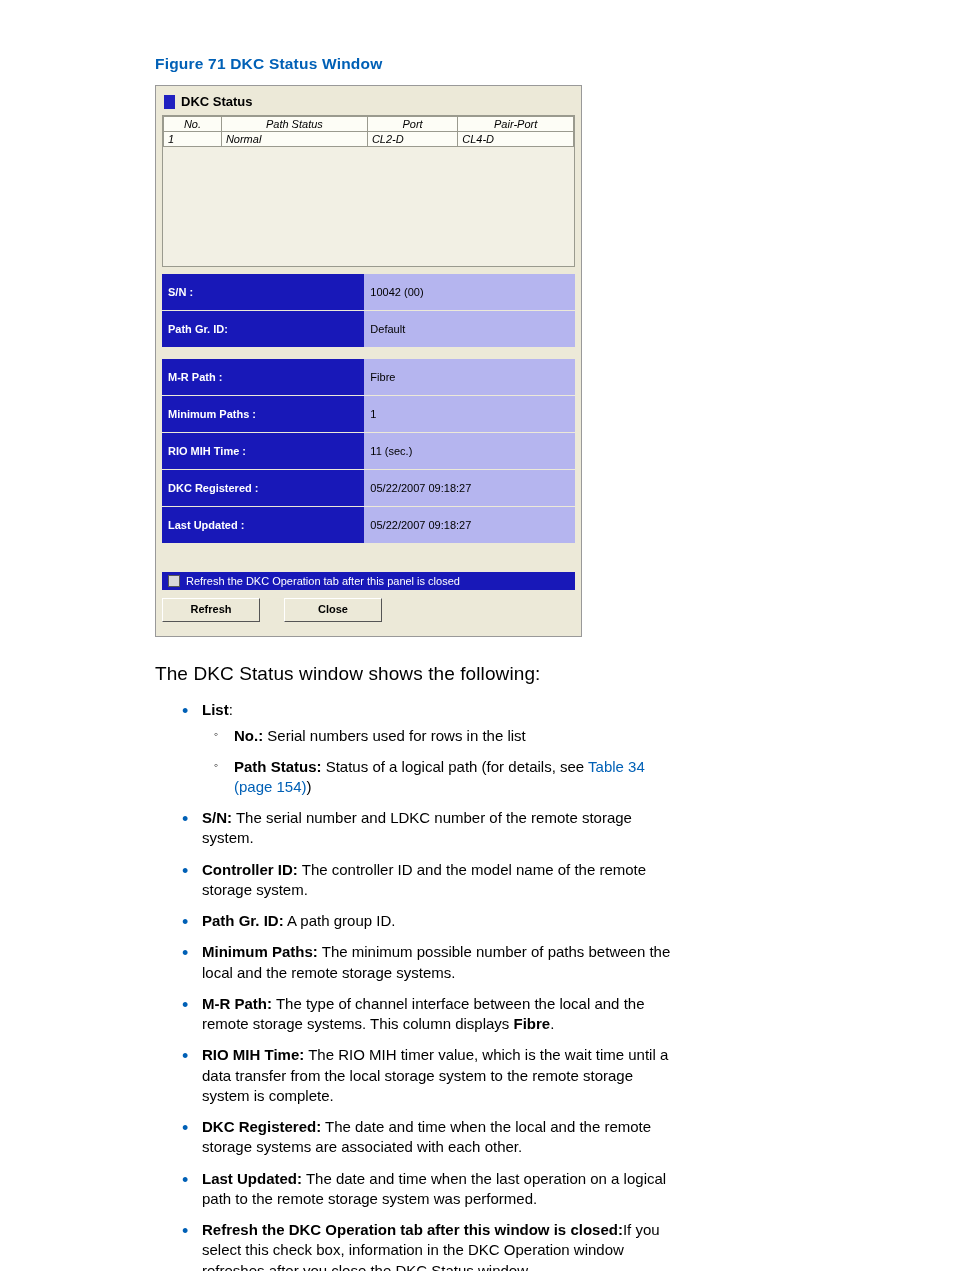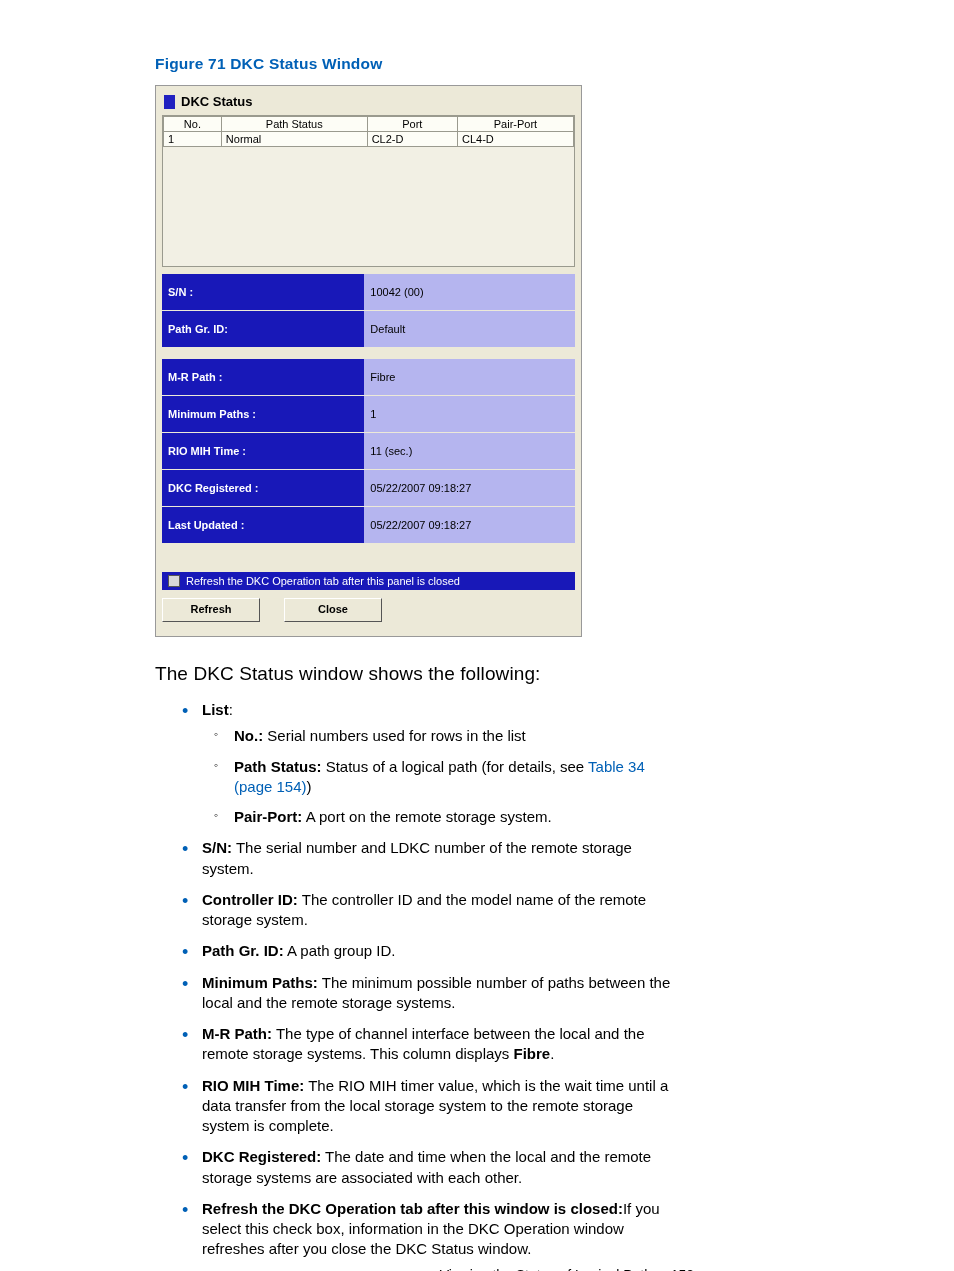--- a/index.html
+++ b/index.html
@@ -51,20 +51,21 @@
   .path-table {
     border-collapse: collapse;
     width: 100%;
     font-size: 11px;
   }
   .path-table th, .path-table td {
     border: 1px solid #9a9a8e;
     background: #fdfdf6;
     padding: 1px 4px;
     font-weight: normal;
+    font-style: italic;
   }
   .path-table-wrap {
     border: 1px solid #9a9a8e;
     background: #f2f0e4;
     height: 150px;
     overflow: hidden;
   }
   .path-table-wrap table { border: none; }
   .path-filler { height: 110px; }
 
@@ -269,30 +270,30 @@
   </div>
 
   <p class="para">The DKC Status window shows the following:</p>
 
   <ul class="outer">
     <li>
       <span class="b">List</span><span>:</span>
       <ul class="inner">
         <li><span class="b">No.:</span><span> Serial numbers used for rows in the list</span></li>
         <li><span class="b">Path Status:</span><span> Status of a logical path (for details, see </span><span class="lnk">Table 34 (page 154)</span><span>)</span></li>
-        <li><span class="b">Pair-Port:</span><span> A port on the remote storage system.</span></li>
       </ul>
     </li>
     <li><span class="b">S/N:</span><span> The serial number and LDKC number of the remote storage system.</span></li>
     <li><span class="b">Controller ID:</span><span> The controller ID and the model name of the remote storage system.</span></li>
     <li><span class="b">Path Gr. ID:</span><span> A path group ID.</span></li>
     <li><span class="b">Minimum Paths:</span><span> The minimum possible number of paths between the local and the remote storage systems.</span></li>
     <li><span class="b">M-R Path:</span><span> The type of channel interface between the local and the remote storage systems. This column displays </span><span class="b">Fibre</span><span>.</span></li>
     <li><span class="b">RIO MIH Time:</span><span> The RIO MIH timer value, which is the wait time until a data transfer from the local storage system to the remote storage system is complete.</span></li>
     <li><span class="b">DKC Registered:</span><span> The date and time when the local and the remote storage systems are associated with each other.</span></li>
+    <li><span class="b">Last Updated:</span><span> The date and time when the last operation on a logical path to the remote storage system was performed.</span></li>
     <li><span class="b">Refresh the DKC Operation tab after this window is closed:</span><span>If you select this check box, information in the DKC Operation window refreshes after you close the DKC Status window.</span></li>
   </ul>
 
   <div class="footer">
     <span>Viewing the Status of Logical Paths</span>&nbsp;&nbsp;&nbsp;<span>153</span>
   </div>
 
 </div>
 
 </body></html>

